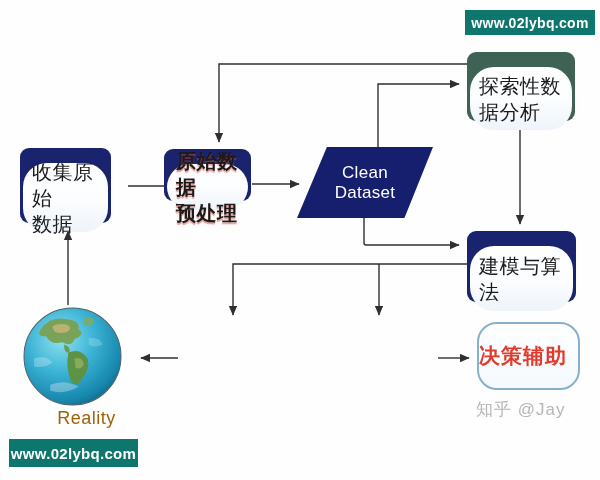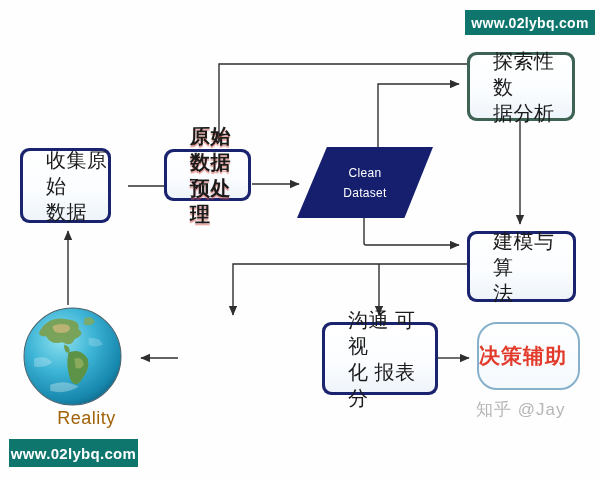--- a/index.html
+++ b/index.html
@@ -8,23 +8,23 @@
     font-family:"Liberation Sans","DejaVu Sans",sans-serif; overflow:hidden;
   }
   svg.connectors { position:absolute; left:0; top:0; width:600px; height:480px; pointer-events:none; }
 
   
   .node { position:absolute; box-sizing:border-box; }
   .frame { width:100%; height:100%; border-radius:9px; padding:3px; box-sizing:border-box; }
   .frame-navy { background:#1a246e; }
   .frame-teal { background:#3e6355; }
   .inner {
-    width:100%; height:100%; box-sizing:border-box; border-radius:7px;
+    width:100%; height:100%; box-sizing:border-box; border-radius:24px;
     background:linear-gradient(180deg,#ffffff 0%,#fbfdff 55%,#eef4fa 100%);
-    display:flex; align-items:center; padding-left:23px;
+    display:flex; align-items:center; padding-left:9px;margin-top:12px;
   }
   .node-decision {
     border:2px solid #87b1cb; border-radius:20px; box-sizing:border-box;
     background:linear-gradient(180deg,#ffffff,#f4f9fd);
     display:flex; align-items:center; justify-content:flex-start;
   }
   .label {
     font-size:20px; line-height:26px; color:#1b1b1b; white-space:pre-line;
     letter-spacing:0.5px;
   }
@@ -33,21 +33,21 @@
 
   
   .para-box { position:absolute; left:297px; top:147px; width:136px; height:71px; }
   .para-shape {
     position:absolute; inset:0; background:#151f6d;
     -webkit-clip-path:polygon(22% 0,100% 0,79% 100%,0 100%);
     clip-path:polygon(22% 0,100% 0,79% 100%,0 100%);
   }
   .para-label {
     position:absolute; inset:0; display:flex; align-items:center; justify-content:center;
-    color:#ffffff; font-size:12px; line-height:20px; text-align:center; white-space:pre-line;
+    color:#ffffff; font-size:17px; line-height:20px; text-align:center; white-space:pre-line;
     letter-spacing:0.3px;
   }
 
   .globe { position:absolute; left:22px; top:306px; width:101px; height:101px; }
   .reality-label {
     position:absolute; left:24px; top:408px; width:125px; text-align:center;
     font-size:18px; color:#a16207; letter-spacing:0.5px;
   }
 
   .banner {
@@ -128,28 +128,20 @@
   <div class="node pos-modeling">
     <div class="frame frame-navy">
         <div class="inner">
       <span class="label">建模与算
 法</span>
     </div>
       </div>
   </div>
 
 
-  <div class="node pos-communication">
-    <div class="frame frame-navy">
-        <div class="inner">
-      <span class="label">沟通 可视
-化 报表分</span>
-    </div>
-      </div>
-  </div>
 
   <div class="node node-decision pos-decision">
     <span class="label label-red">决策辅助</span>
   </div>
 
   <svg class="globe" viewBox="0 0 100 100">
     <defs>
       <radialGradient id="ocean" cx="38%" cy="32%" r="75%">
         <stop offset="0%" stop-color="#8fe2ee"></stop>
         <stop offset="45%" stop-color="#3db4d6"></stop>

